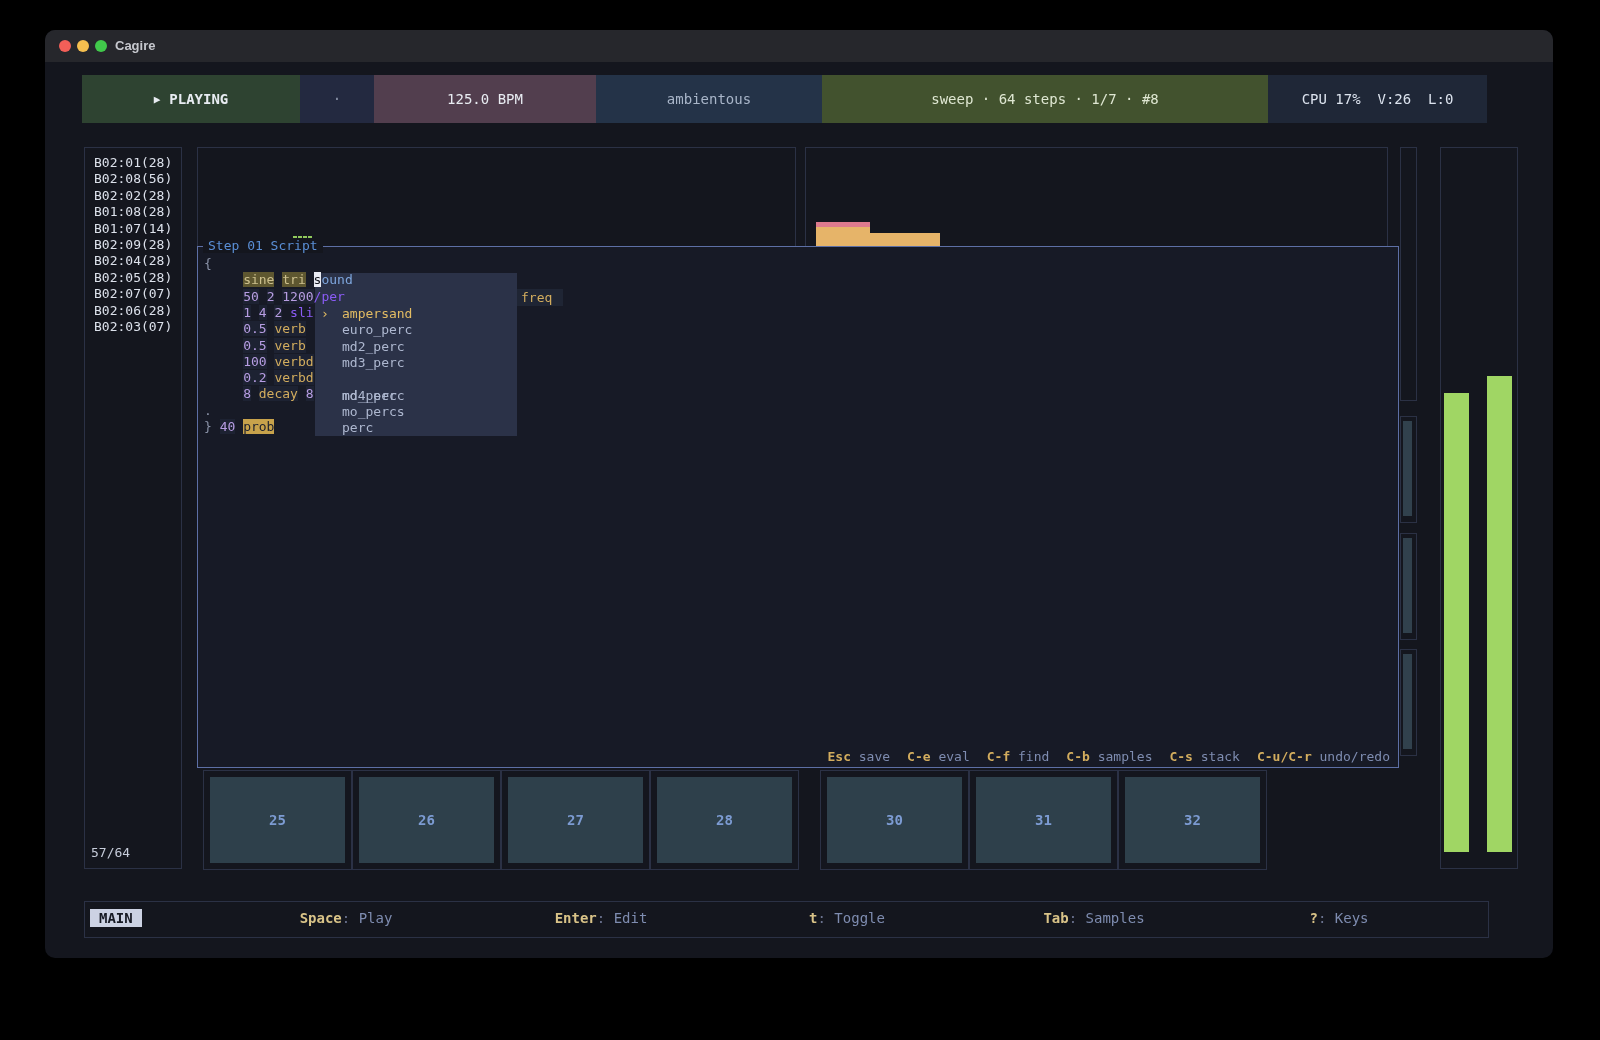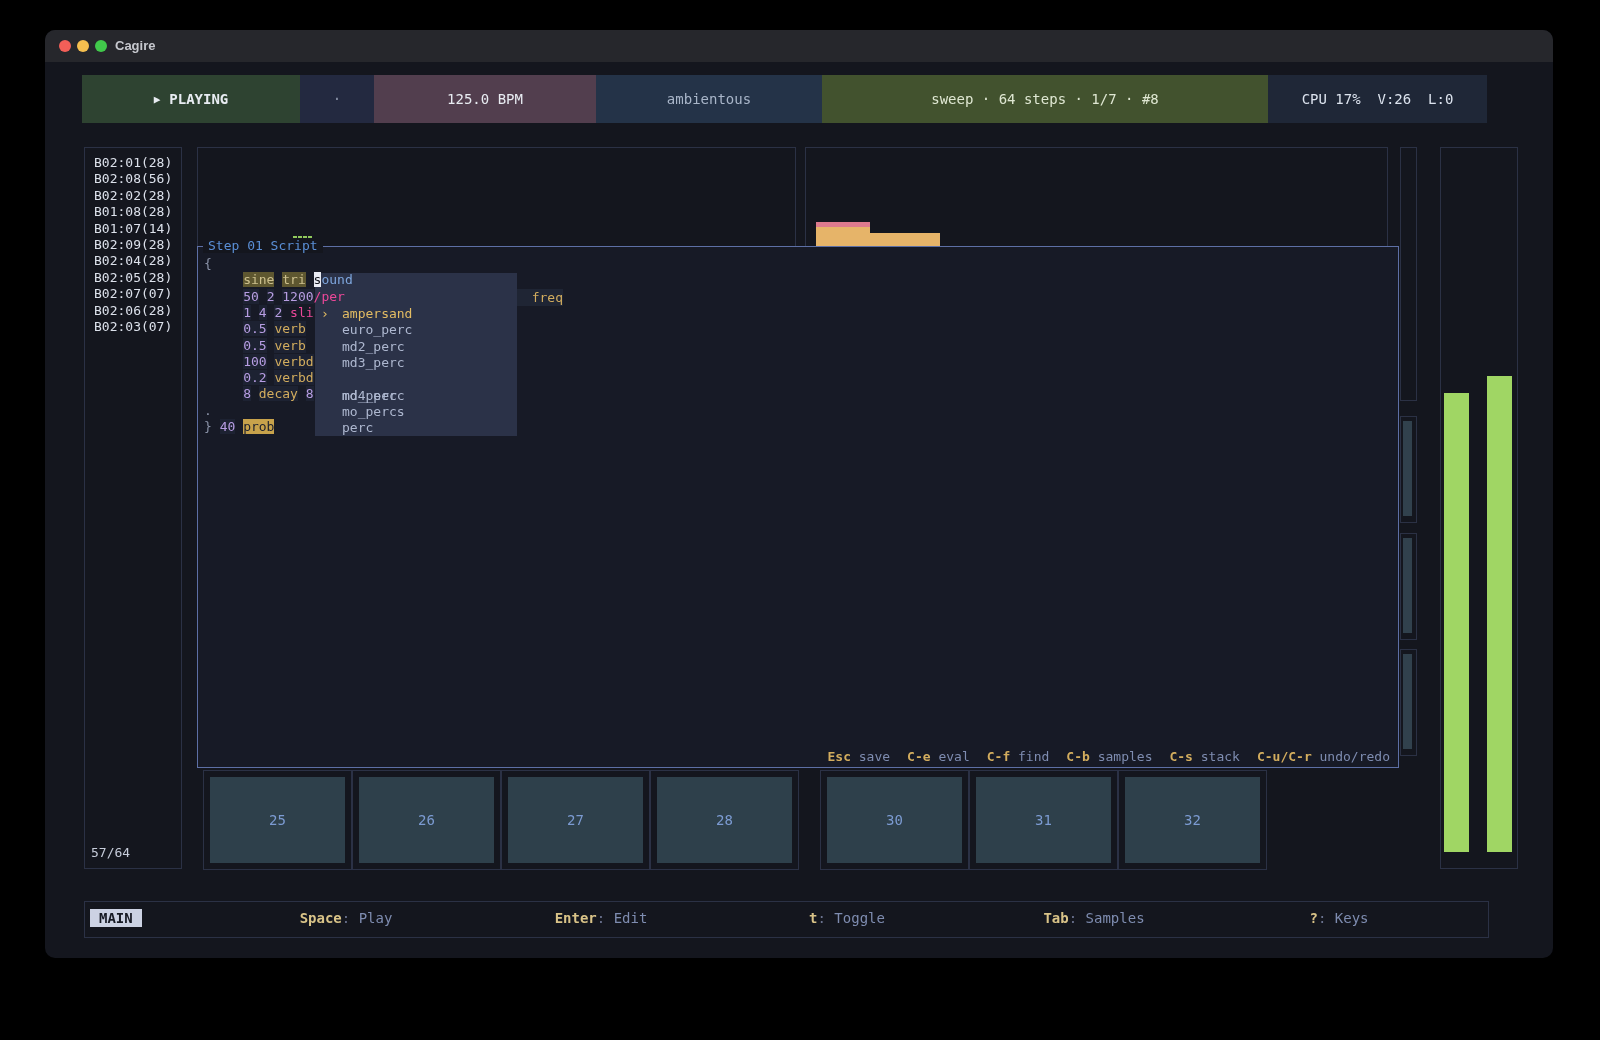--- a/index.html
+++ b/index.html
@@ -52,37 +52,37 @@
   
   #editor{position:absolute;left:197px;top:246px;width:1200px;height:520px;
           background:#171a26;border:1px solid #5d6fa5;z-index:2;}
   #editor-title{position:absolute;left:5px;top:-9px;background:#14161e;padding:0 5px;
                 font-size:13px;color:#5a8fd6;z-index:4;}
   .code-line{position:absolute;left:6px;white-space:pre;font-size:13px;line-height:16.3px;z-index:2;}
   .tk-sp{color:#a8b4d0;}
   .tk-punct{color:#8b93a8;}
   .tk-num{color:#b79de2;background:#1d2232;}
   .tk-kw{color:#d3ad5e;background:#1d2232;}
-  .tk-plain{color:#ec4899;}
+  .tk-plain{color:#8b5cf6;}
   .tk-hl{color:#cdc08d;background:#5e5730;}
   .tk-hl2{color:#20232e;background:#c7a24b;}
   .tk-cursor{color:#14161e;background:#e9ebf3;}
   .tk-word{color:#7ea6dd;}
   #popup{position:absolute;left:117px;top:26px;width:202px;height:163px;background:#2b3248;z-index:1;}
   .pop-item{position:absolute;left:27px;height:16.3px;line-height:16.3px;font-size:13px;color:#aeb8d0;white-space:pre;}
   .pop-item.sel{color:#e3bc63;}
   #pop-pointer{position:absolute;left:6px;top:33px;height:16.3px;line-height:16.3px;font-size:13px;color:#e3bc63;}
   #hint-freq{position:absolute;left:319px;top:42px;width:42px;height:17px;background:#1f2534;
-             color:#d3ad5e;font-size:13px;line-height:17px;padding-left:4px;z-index:3;text-align:right;}
+             color:#d3ad5e;font-size:13px;line-height:17px;padding-left:4px;z-index:3;}
   #editor-help{position:absolute;right:8px;bottom:3px;font-size:13px;white-space:pre;z-index:3;}
   .hgroup{margin-left:17px;}
   .hk{color:#d3ad5e;font-weight:bold;}
   .ha{color:#7e8cb0;}
   
-  #steps-row{position:absolute;left:0;top:770px;width:1344px;height:98px;}
+  #steps-row{position:absolute;left:0;top:770px;width:1344px;height:98px;font-weight:bold;}
   .step-cell{position:absolute;top:0;width:147px;height:98px;border:1px solid #2b3145;}
   .step-cell:nth-child(1){left:203px;}  .step-cell:nth-child(2){left:352px;}
   .step-cell:nth-child(3){left:501px;}  .step-cell:nth-child(4){left:650px;}
   .step-cell:nth-child(5){left:820px;}  .step-cell:nth-child(6){left:969px;}
   .step-cell:nth-child(7){left:1118px;} .step-cell:nth-child(8){left:1267px;padding-left:21px;}
   .step-fill{position:absolute;left:6px;top:6px;right:6px;bottom:6px;background:#2e404b;
              display:flex;align-items:center;justify-content:center;font-size:14px;color:#7c9bd2;}
   
   #footer{position:absolute;left:84px;top:901px;width:1403px;height:35px;border:1px solid #2b3145;}
   #mode-badge{position:absolute;left:5px;top:7px;background:#ccd2e3;color:#171a24;

